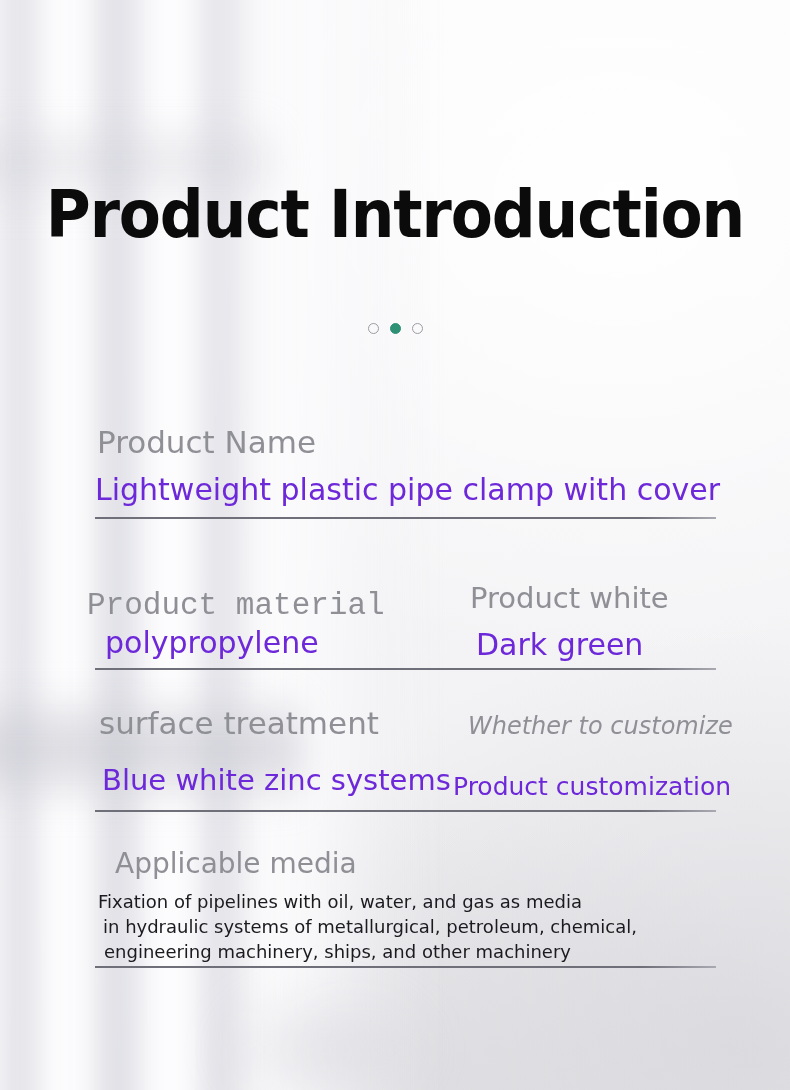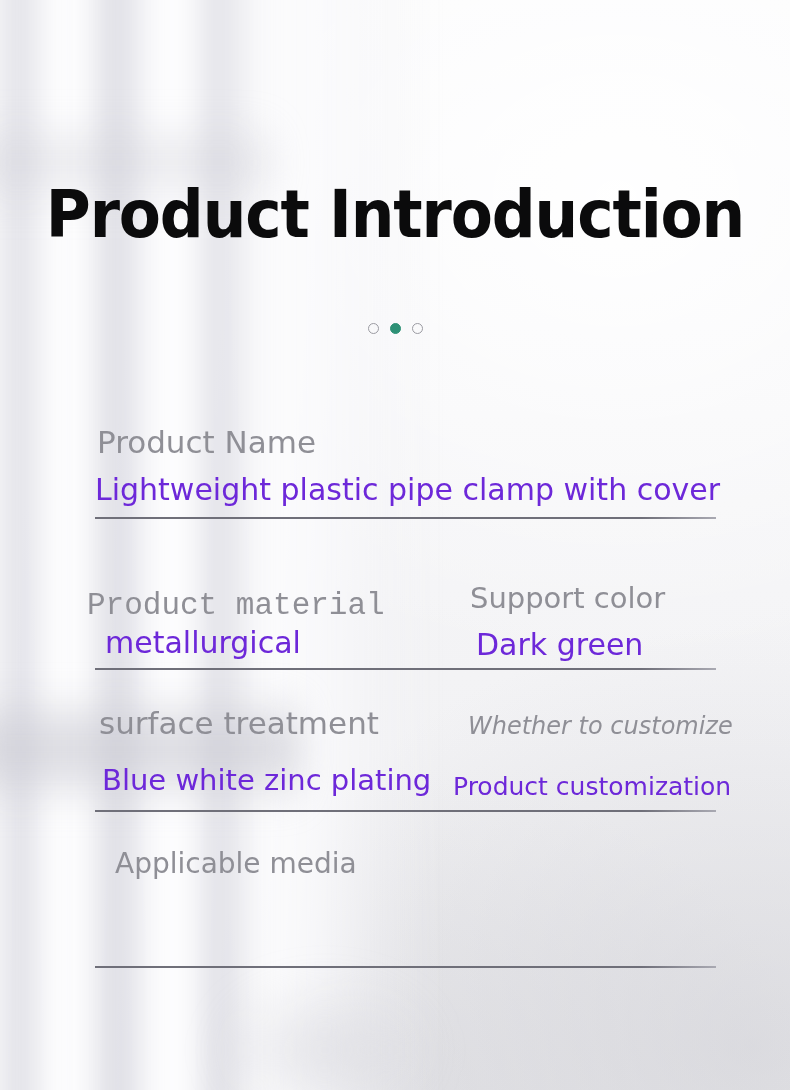--- a/index.html
+++ b/index.html
@@ -240,36 +240,39 @@
     <div class="spec">
 
       <div class="row">
         <div class="label r1-label">Product Name</div>
         <div class="value r1-value">Lightweight plastic pipe clamp with cover</div>
         <div class="rule r1-rule"></div>
       </div>
 
       <div class="row">
         <div class="label r2-label-a">Product material</div>
-        <div class="value r2-value-a">metallurgical</div>
-        <div class="label r2-label-b">Support color</div>
+        <div class="value r2-value-a">polypropylene</div>
+        <div class="label r2-label-b">Product white</div>
         <div class="value r2-value-b">Dark green</div>
         <div class="rule r2-rule"></div>
       </div>
 
       <div class="row">
         <div class="label r3-label-a">surface treatment</div>
-        <div class="value r3-value-a">Blue white zinc plating</div>
+        <div class="value r3-value-a">Blue white zinc systems</div>
         <div class="label r3-label-b">Whether to customize</div>
         <div class="value r3-value-b">Product customization</div>
         <div class="rule r3-rule"></div>
       </div>
 
       <div class="row">
         <div class="label r4-label">Applicable media</div>
         <div class="media">
+          <span class="ml ml1">Fixation of pipelines with oil, water, and gas as media</span>
+          <span class="ml ml2">in hydraulic systems of metallurgical, petroleum, chemical,</span>
+          <span class="ml ml3">engineering machinery, ships, and other machinery</span>
         </div>
         <div class="rule r4-rule"></div>
       </div>
 
     </div>
   </div>
 </div>
 
 </body></html>

